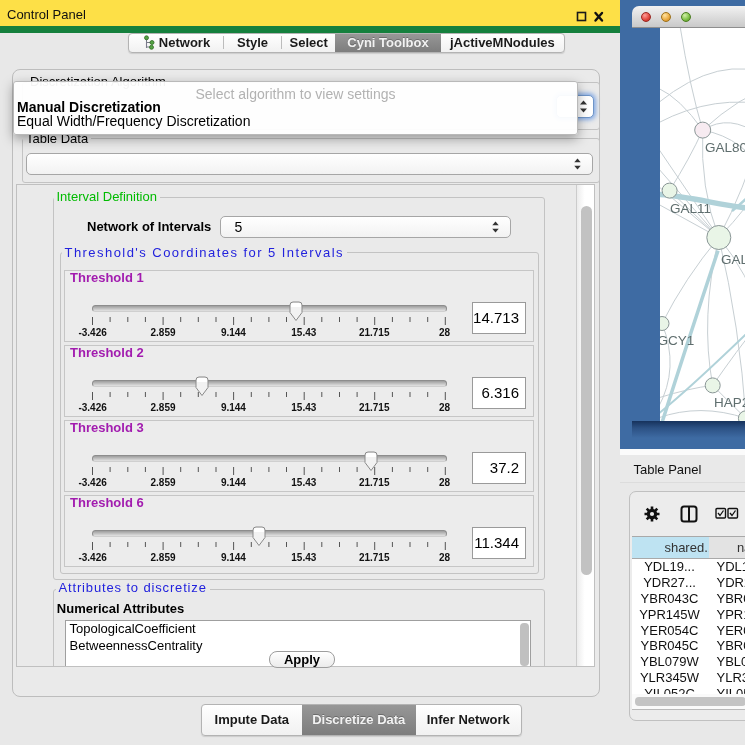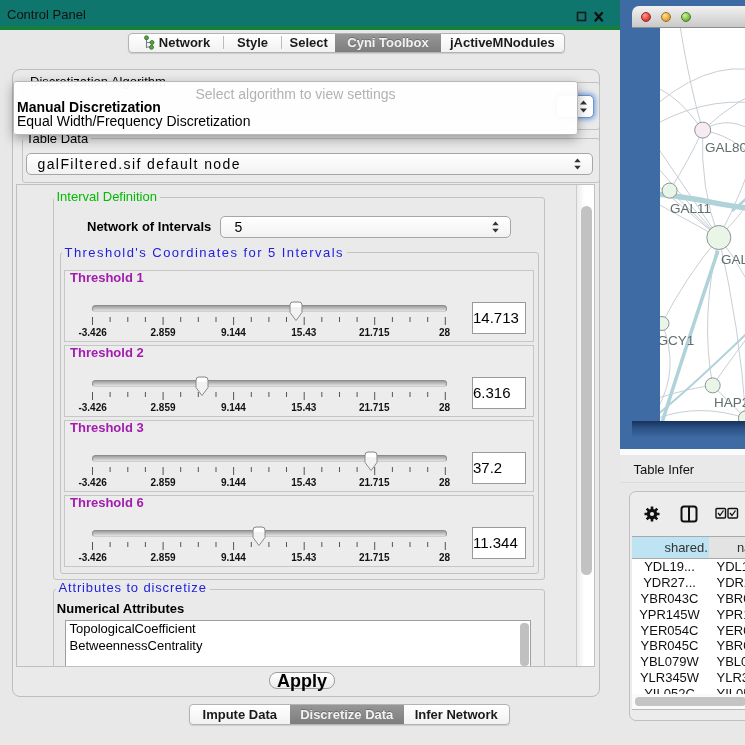--- a/index.html
+++ b/index.html
@@ -1,49 +1,49 @@
 <!DOCTYPE html>
 <html><head>
 <meta charset="utf-8">
 <style>
   html,body{margin:0;padding:0;}
   body{width:745px;height:745px;overflow:hidden;font-family:"Liberation Sans",sans-serif;background:#e8e8e8;}
   #app{position:relative;width:745px;height:745px;overflow:hidden;}
   .abs{position:absolute;}
   
-  #titlebar{left:0;top:0;width:676px;height:26px;background:#0f766e;border-bottom:4px solid #15803d;}
+  #titlebar{left:0;top:0;width:676px;height:26px;background:#fde047;border-bottom:7px solid #15803d;}
   #titlebar .t{position:absolute;left:7px;top:0;line-height:30px;font-size:13px;color:#111;}
   
   .tabbar{display:flex;background:linear-gradient(#ffffff,#f1f1f1);border:1px solid #b3b3b3;border-radius:4px;box-sizing:border-box;overflow:hidden;box-shadow:0 1px 1px rgba(0,0,0,0.12);margin-left:44px;}
   .tabbar .tab{display:flex;align-items:center;justify-content:center;font-size:13px;font-weight:bold;color:#1a1a1a;height:100%;box-sizing:border-box;}
   .tabbar .sep{width:1px;background:#bcbcbc;height:70%;align-self:center;}
   .tabbar .sel{background:linear-gradient(#979797,#7d7d7d);color:#f2f2f2;text-shadow:0 -1px 0 rgba(0,0,0,0.25);}
   
   #content{left:12px;top:69px;width:588px;height:628px;background:#eaeaea;border:1px solid #bdbdbd;border-radius:8px;box-sizing:border-box;}
   .gbox{position:absolute;border:1px solid #c3c3c3;border-radius:3px;}
   .glabel{position:absolute;background:#eaeaea;padding:0 3px;font-size:13px;color:#000;line-height:14px;}
   .combo{position:absolute;background:linear-gradient(#ffffff,#f2f2f2);border:1px solid #a6a6a6;border-radius:5px;box-sizing:border-box;font-size:14px;color:#000;}
   .combo .ar{position:absolute;right:10px;top:50%;margin-top:-6px;width:9px;height:12px;}
   
   .tpanel{position:absolute;left:47.5px;width:470px;height:72px;background:#ececec;border:1px solid #c6c6c6;box-sizing:border-box;}
   .tpanel .ttl{position:absolute;left:5px;top:-1px;font-size:13px;font-weight:bold;color:#a21caf;}
   .tpanel .track{position:absolute;left:27px;top:34px;width:353px;height:5px;border:1px solid #8d8d8d;border-bottom-color:#cfcfcf;border-radius:4px;background:linear-gradient(#9d9d9d,#e3e3e3);}
-  .tpanel .vbox{position:absolute;left:407px;top:31px;width:54px;height:32px;background:#fff;border:1px solid #9a9a9a;box-sizing:border-box;font-size:15px;color:#000;line-height:30px;padding-right:18px;}
+  .tpanel .vbox{position:absolute;left:407px;top:31px;width:54px;height:32px;background:#fff;border:1px solid #9a9a9a;box-sizing:border-box;font-size:15px;color:#000;text-align:right;line-height:30px;padding-right:6px;}
   .tpanel .tlab{position:absolute;top:56px;font-size:10px;font-weight:bold;color:#111;width:50px;margin-left:-25px;text-align:center;}
   .tpanel svg{position:absolute;}
   
   #numlist{position:absolute;left:63.5px;top:619px;width:466px;height:60px;background:#fff;border:1px solid #9f9f9f;box-sizing:border-box;font-size:13px;color:#000;}
   #numlist div{padding-left:4px;height:16.2px;line-height:16.2px;}
   
   #popup{left:13px;top:80.5px;width:565px;height:54px;background:rgba(255,255,255,0.95);border:1px solid #b9b9b9;border-radius:3px;box-shadow:0 4px 12px rgba(0,0,0,0.35);box-sizing:border-box;z-index:40;}
   #popup .hint{position:absolute;left:0;width:100%;top:4px;text-align:center;color:#b2b2b2;font-size:14px;}
   #popup .r1{position:absolute;left:3px;top:17px;font-size:14px;font-weight:bold;color:#000;}
   #popup .r2{position:absolute;left:3px;top:31.5px;font-size:14px;color:#000;}
   
-  #applybtn{left:269px;top:672px;width:66px;height:17px;background:linear-gradient(#ffffff,#ebebeb);border:1px solid #9d9d9d;border-radius:8px;font-size:18px;font-weight:bold;text-align:center;line-height:16px;color:#000;box-sizing:border-box;}
+  #applybtn{left:269px;top:651px;width:66px;height:17px;background:linear-gradient(#ffffff,#ebebeb);border:1px solid #9d9d9d;border-radius:8px;font-size:13px;font-weight:bold;text-align:center;line-height:16px;color:#000;box-sizing:border-box;}
   
   #bluebg{left:620px;top:0;width:125px;height:449px;background:#3e6ba3;}
   #mactitle{left:632px;top:6px;width:113px;height:21.5px;background:linear-gradient(#f2f2f2,#c9c9c9);border-top-left-radius:7px;border-bottom:1px solid #8e8e8e;box-sizing:border-box;}
   .light{position:absolute;top:5.8px;width:10px;height:10px;border-radius:50%;box-sizing:border-box;}
   #canvas{left:632px;top:27.5px;width:113px;height:393px;background:#fff;overflow:hidden;margin-left:28px;}
   #canshadow{left:632px;top:420.5px;width:113px;height:29px;background:linear-gradient(#16325c 0px,#2c5184 7px,#3e6ba3 17px);}
   #divider{left:620px;top:449px;width:125px;height:6px;background:#fbfbfb;}
   #tpbar{left:620px;top:455px;width:125px;height:27px;background:#e9e9e9;border-bottom:1px solid #dcdcdc;}
   #tpbar .t{position:absolute;left:13.5px;line-height:29px;font-size:13px;color:#111;}
   #tablepanel{left:628.5px;top:491px;width:130px;height:230px;background:#ececec;border:1px solid #c0c0c0;border-radius:7px;box-sizing:border-box;}
@@ -94,21 +94,20 @@
   <div class="abs" style="left:556px;top:95px;width:38px;height:23px;background:#fff;border:1px solid #6f95c8;border-radius:5px;box-shadow:0 0 4px 2px rgba(100,150,225,0.75);box-sizing:border-box;">
     <svg style="position:absolute;right:5px;top:4px" width="9" height="13" viewBox="0 0 9 13">
       <path d="M4.5 0.5 L8 4.5 H1 Z" fill="#333"></path>
         <path d="M4.5 12.5 L8 8.5 H1 Z" fill="#333"></path>
     </svg>
   </div>
 
   <div class="gbox" style="left:22px;top:138px;width:576px;height:43px;"></div>
   <div class="glabel" style="left:23px;top:131.5px;">Table Data</div>
   <div class="combo" style="left:25.5px;top:152.5px;width:567px;height:22px;">
-    <span style="position:absolute;left:11px;line-height:21px;letter-spacing:1.4px;">galFiltered.sif default node</span>
     <svg class="ar" viewBox="0 0 9 13">
         <path d="M4.5 0.5 L8 4.5 H1 Z" fill="#333"></path>
         <path d="M4.5 12.5 L8 8.5 H1 Z" fill="#333"></path>
       </svg>
   </div>
 
   <div class="abs" id="scrollpane" style="left:15.5px;top:184px;width:579px;height:483px;border:1px solid #c0c0c0;box-sizing:border-box;overflow:hidden;">
     <div class="gbox" style="left:36.5px;top:12px;width:490px;height:381px;"></div>
     <div class="glabel" style="left:37px;top:5px;color:#00bb00;">Interval Definition</div>
     <div class="abs" style="left:70.5px;top:34px;font-size:13px;font-weight:bold;">Network of Intervals</div>
@@ -289,21 +288,21 @@
       <div>BetweennessCentrality</div>
     </div>
     <div class="abs" style="left:503px;top:438.3px;width:9px;height:43px;background:#c0c0c0;border-radius:4px;"></div>
   </div>
 
   <div class="abs" style="left:576px;top:185px;width:18px;height:481px;background:linear-gradient(90deg,#ececec,#ffffff 45%,#ffffff);border-left:1px solid #cccccc;box-sizing:border-box;"></div>
   <div class="abs" style="left:580.5px;top:206px;width:11px;height:369px;background:#c2c2c2;border-radius:5.5px;"></div>
 
   <div class="abs" id="applybtn">Apply</div>
 
-  <div class="abs tabbar" style="left:145px;top:703.5px;width:320.5px;height:21px;">
+  <div class="abs tabbar" style="left:157px;top:703.5px;width:320.5px;height:32px;">
     <div class="tab" style="width:100px;">Impute Data</div>
     <div class="tab sel" style="width:115px;">Discretize Data</div>
     <div class="tab" style="width:105px;">Infer Network</div>
   </div>
 
   <div class="abs" id="popup">
     <div class="hint">Select algorithm to view settings</div>
     <div class="r1">Manual Discretization</div>
     <div class="r2">Equal Width/Frequency Discretization</div>
   </div>
@@ -374,21 +373,21 @@
         <text x="61" y="236.2">GAL4</text>
         <text x="-2.5" y="317">GCY1</text>
         <text x="104.5" y="315.6">H</text>
         <text x="54" y="378.9">HAP2</text>
       </g>
     </svg>
   </div>
   <div class="abs" id="canshadow"></div>
   <div class="abs" id="divider"></div>
   <div class="abs" id="tpbar">
-      <div class="t">Table Infer</div>
+      <div class="t">Table Panel</div>
     </div>
   <div class="abs" id="tablepanel"></div>
 
   <svg class="abs" style="left:643px;top:505px" width="100" height="18" viewBox="0 0 100 18">
 
     <g fill="#111">
       <circle cx="9" cy="9" r="5.2"></circle>
       <g stroke="#111" stroke-width="2.6">
         <path d="M9 1.5 V16.5 M1.5 9 H16.5 M3.7 3.7 L14.3 14.3 M14.3 3.7 L3.7 14.3"></path>
       </g>

